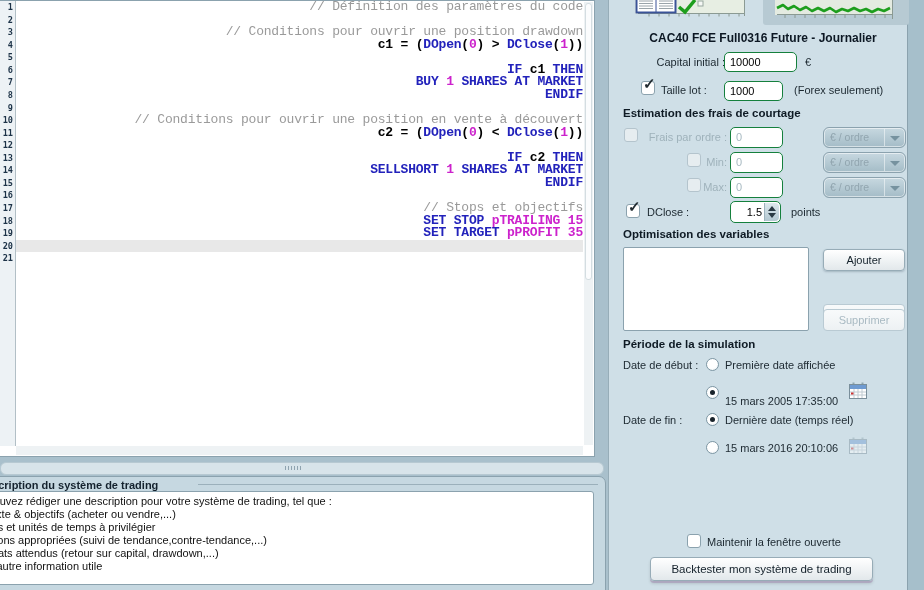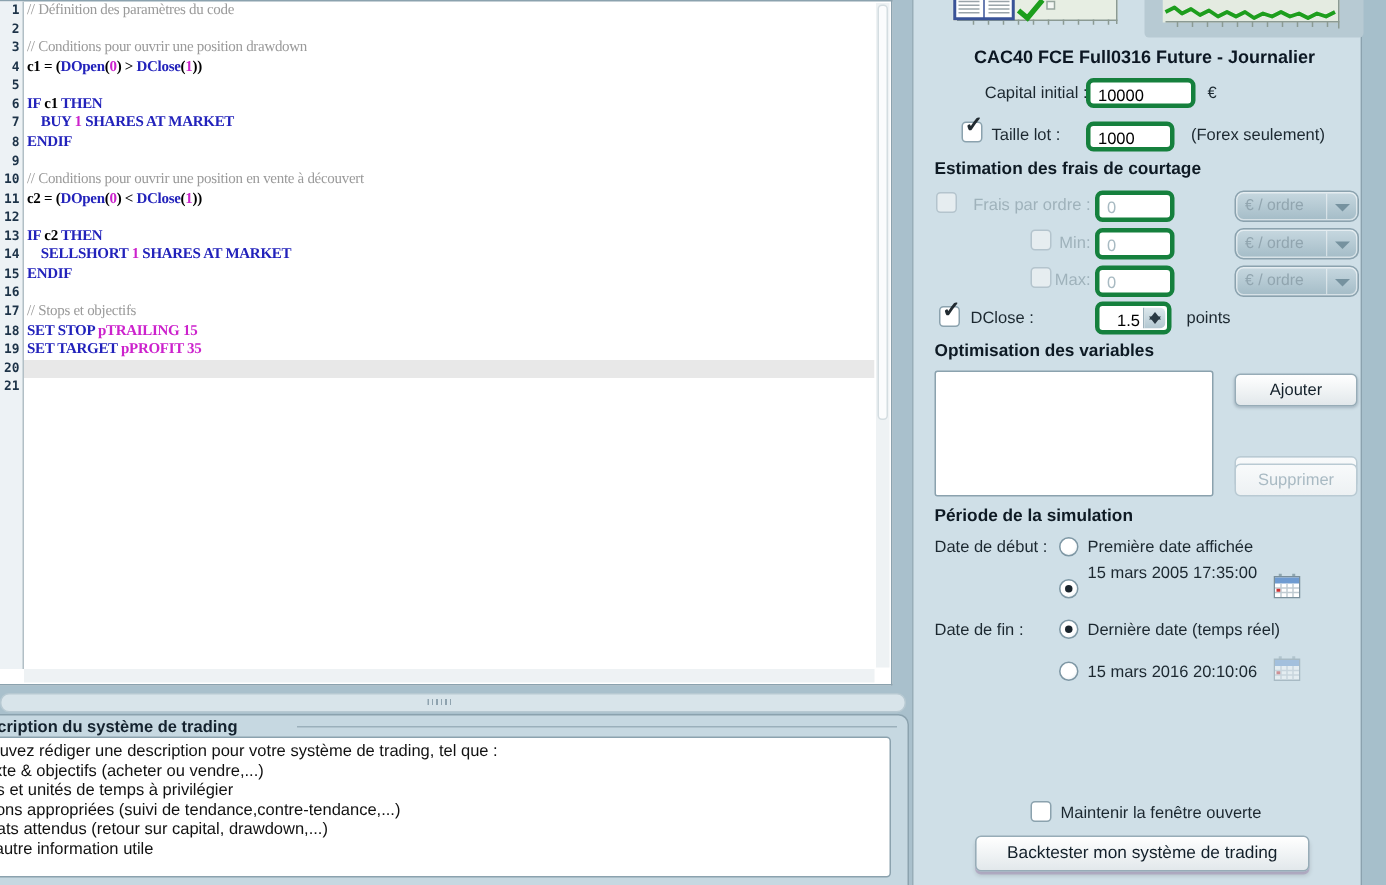--- a/index.html
+++ b/index.html
@@ -20,21 +20,21 @@
   .gline{
     height:12.57px; line-height:12.57px; text-align:right; padding-right:2px;
     font-family:"DejaVu Sans Mono",monospace; font-size:8.6px; font-weight:bold; color:#1d3348;
   }
   .codearea{
     position:absolute; left:16px; top:0; right:11px; bottom:11px;
     overflow:hidden; padding-top:0;
   }
   .cline{
     height:12.57px; line-height:12.57px; white-space:pre; padding-left:2px;
-    font-family:Liberation Serif, serif; font-size:10px; letter-spacing:-0.2px;
+    font-family:Liberation Mono, monospace; font-size:13px; letter-spacing:-0.2px;text-align:right;
   }
   .cline.cur{ background:#e8e8e8; }
   .tok-c{ color:#9a9a9a; }
   .tok-k{ color:#2222bb; font-weight:bold; }
   .tok-n{ color:#cc22cc; font-weight:bold; }
   .tok-p{ color:#000; font-weight:bold; }
   .vscroll{
     position:absolute; top:1px; right:1px; width:9px; bottom:11px; background:#eef2f4;
   }
   .vthumb{ position:absolute; top:1px; left:1px; right:1px; height:62%;
@@ -82,21 +82,21 @@
     background:#b7cad3; border-radius:0 0 3px 3px; }
   .tab2 svg{ position:absolute; left:12px; top:0; }
   .rtitle{
     position:absolute; left:20px; top:31px; width:268px; text-align:center;
     font-size:12px; font-weight:bold; color:#0c1723; white-space:nowrap;
   }
   .lbl{ position:absolute; white-space:nowrap; }
   .lbl.dis{ color:#9fb2bb; }
   .hdr{ position:absolute; font-size:11.5px; font-weight:bold; color:#0e1a24; white-space:nowrap; }
   .tbox{
-    position:absolute; background:#fff; border:3px solid #15803d; border-radius:5px;
+    position:absolute; background:#fff; border:1px solid #15803d; border-radius:5px;
     box-sizing:border-box; font-size:11px; color:#000; padding-left:5px; overflow:hidden;
   }
   .tbox.dis{ color:#a8bac2; }
   
   .cb{
     position:absolute; width:14px; height:14px; background:#fff;
     border:1px solid #8ba2ae; border-radius:3px; box-sizing:border-box;
   }
   .cb .mark{
     position:absolute; left:1px; top:-6px; font-size:15px; font-weight:bold; color:#222b31; line-height:16px;
@@ -356,21 +356,21 @@
 
     <div class="hdr" style="left:14px;top:338px;">Période de la simulation</div>
 
     <div class="lbl" style="left:14px;top:359px;">Date de début :</div>
     <span class="radio" style="left:97px;top:358px;"></span>
     <div class="lbl" style="left:116px;top:359px;">Première date affichée</div>
 
     <span class="radio" style="left:97px;top:386px;">
         <span class="dot"></span>
       </span>
-    <div class="lbl" style="left:116px;top:376px;text-align:right;">15 mars 2005 17:35:00</div>
+    <div class="lbl" style="left:116px;top:395px;text-align:right;">15 mars 2005 17:35:00</div>
     <svg class="cal" style="left:240px;top:382px;" width="18" height="17">
       <rect x="3.5" y="0.5" width="2" height="3" fill="#8fa6b0"></rect>
         <rect x="12.5" y="0.5" width="2" height="3" fill="#8fa6b0"></rect>
       <rect x="0.5" y="2.5" width="17" height="14" fill="#ffffff" stroke="#7a8f9b"></rect>
       <rect x="1" y="3" width="16" height="4" fill="#6f9bd1"></rect>
       <g stroke="#c0cbd2">
           <line x1="1" y1="10" x2="17" y2="10"></line>
           <line x1="1" y1="13" x2="17" y2="13"></line>
       <line x1="5" y1="7" x2="5" y2="16"></line>
           <line x1="9" y1="7" x2="9" y2="16"></line>

